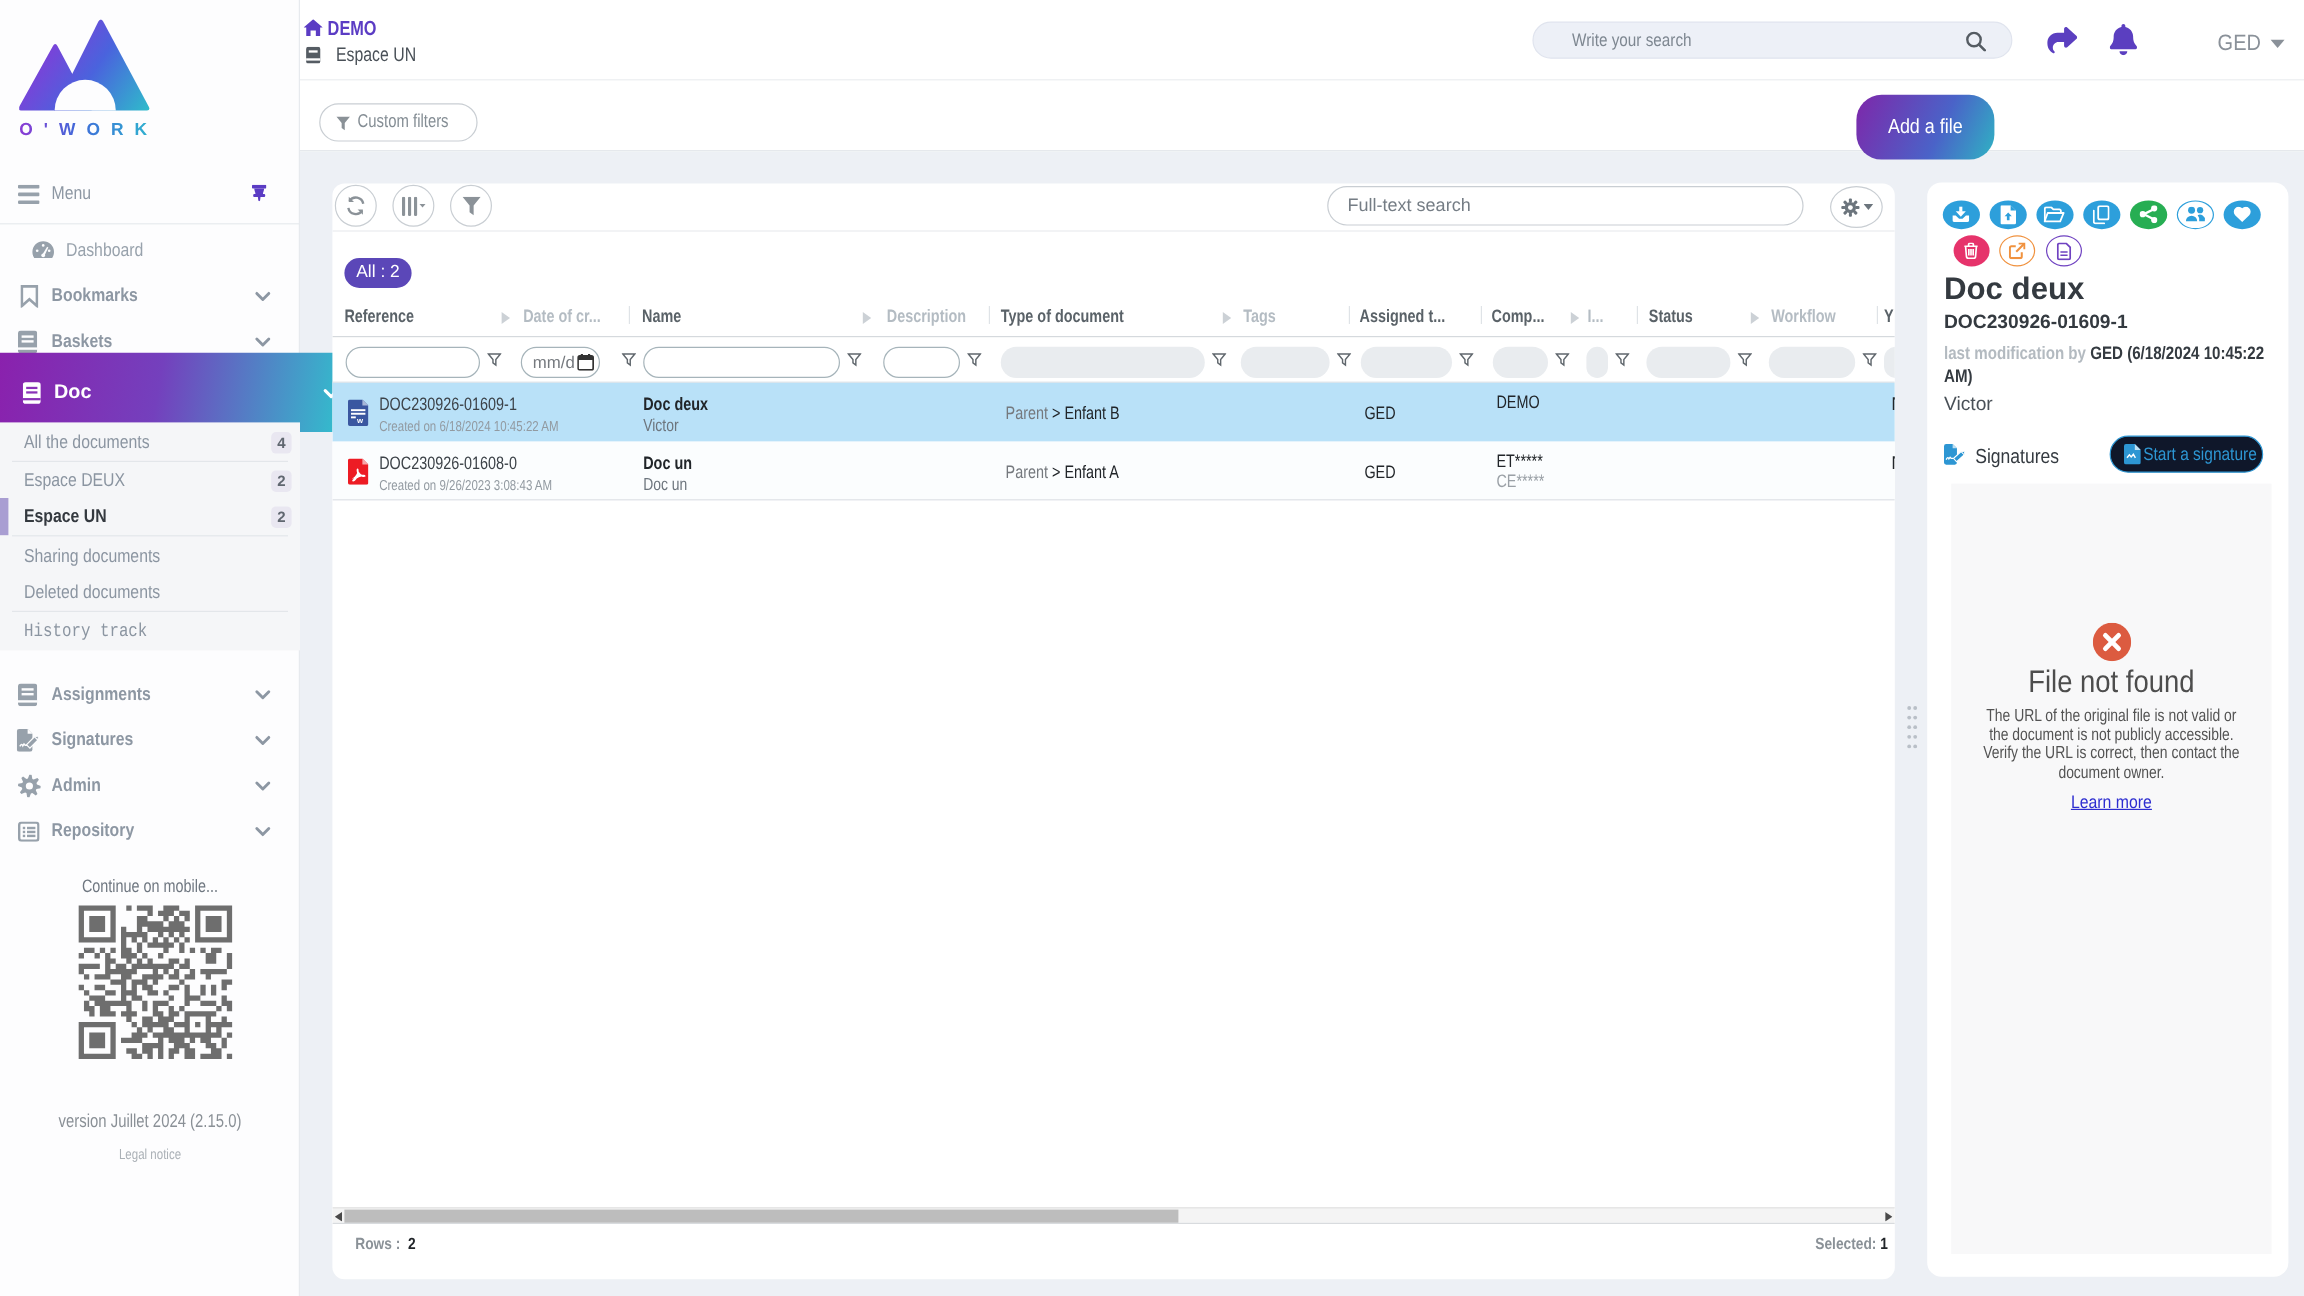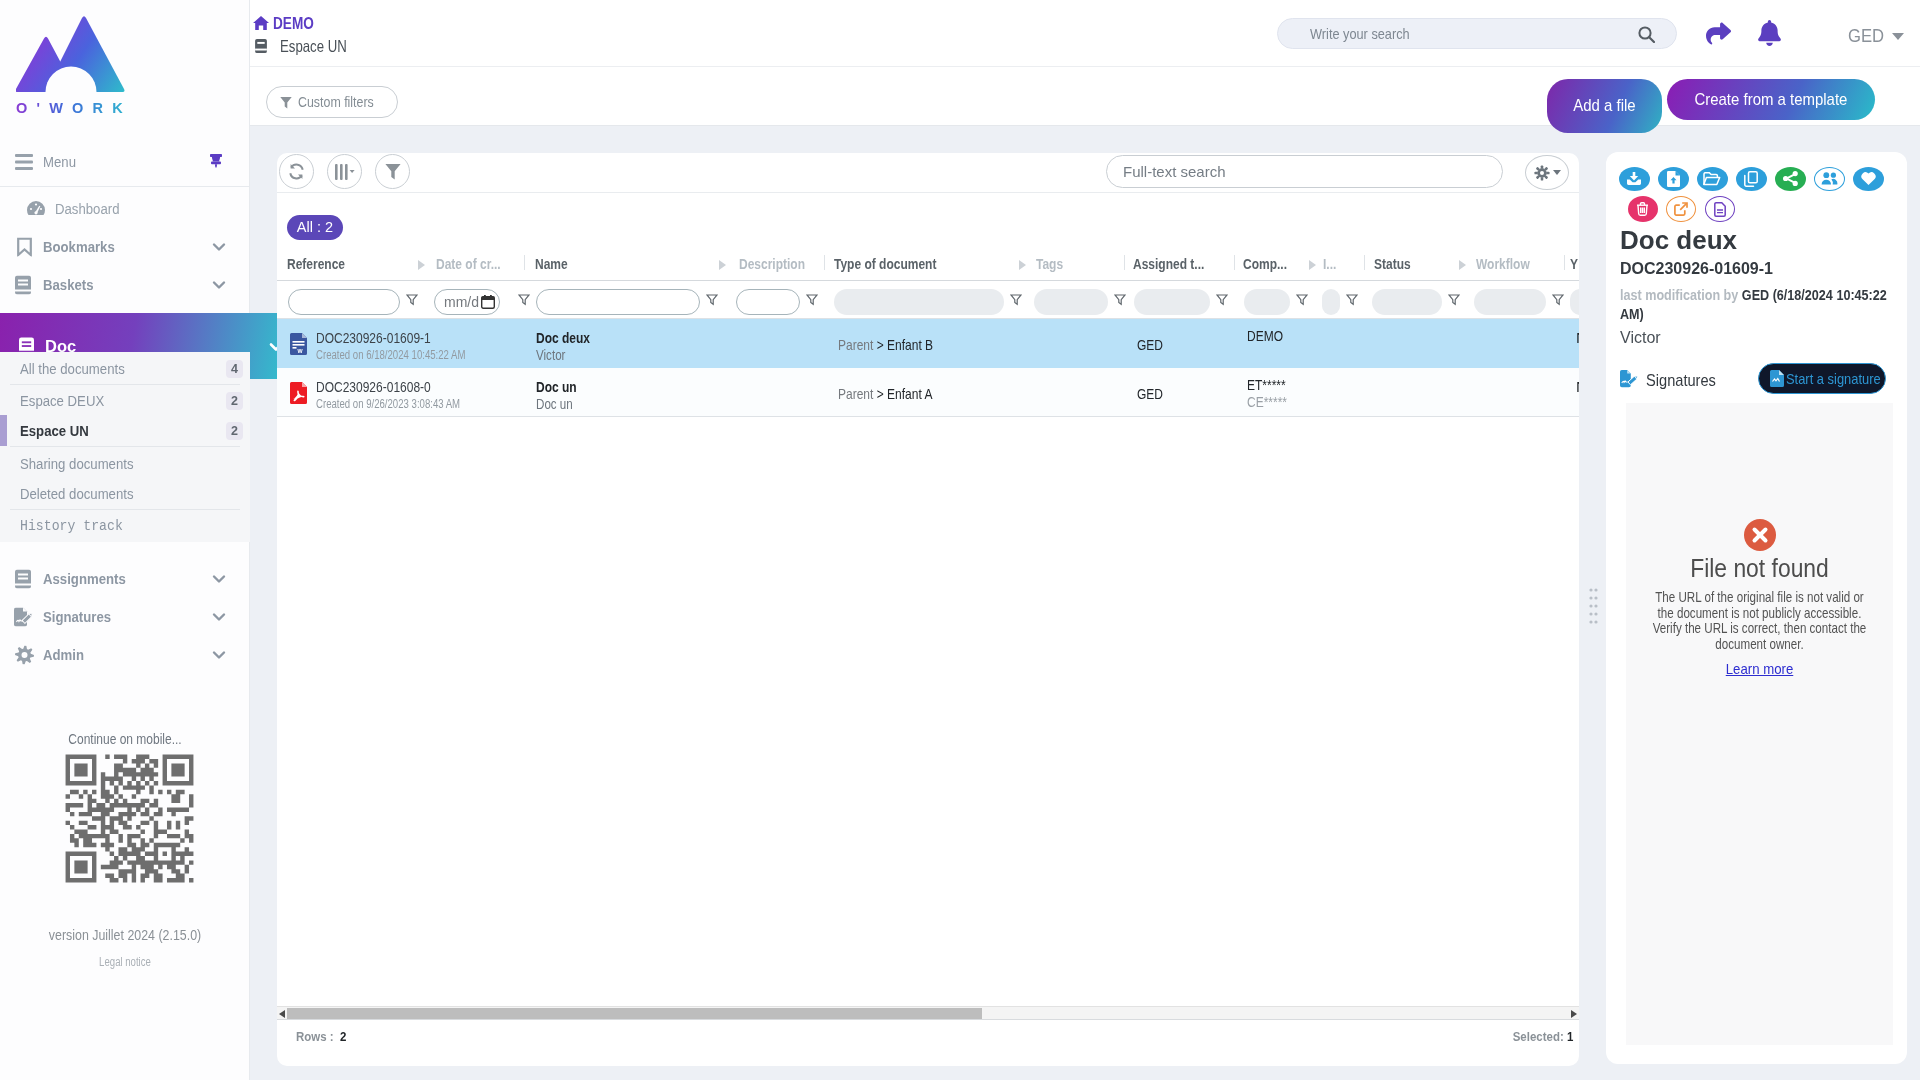--- a/index.html
+++ b/index.html
@@ -83,23 +83,20 @@
     <div class="abs" style="left:0;top:66px;width:1670px;border-top:1px solid #eceef1;"></div>
 
     <div class="abs" style="left:16px;top:86px;width:132px;height:32px;border:1px solid #c9ced3;border-radius:17px;background:#fff;">
       <svg class="abs" style="left:13px;top:10px;" width="12" height="12" viewBox="0 0 13 13">
           <path fill="#8a9197" d="M0.3 0 h12.4 l-4.8 6 v6.4 l-2.8-2 V6z"></path>
         </svg>
       <span class="abs tx80" style="left:31px;top:6px;font-size:15.5px;color:#848d94;">Custom filters</span>
     </div>
     <div class="gradbtn" style="left:1297px;top:79px;width:115px;height:54px;background:linear-gradient(115deg,#7e27aa 0%,#4a63c8 60%,#2fb3c3 100%);">
         <span class="txc88">Add a file</span>
-      </div>
-    <div class="gradbtn" style="left:1417px;top:79px;width:208px;height:41px;background:linear-gradient(115deg,#8b1cb4 0%,#4a63c8 60%,#29bcc9 100%);">
-        <span class="txc88" style="white-space:nowrap;">Create from a template</span>
       </div>
   </div>
   <div class="abs" id="sidebar">
 
     <svg class="abs" style="left:16px;top:16px;" width="110" height="98" viewBox="0 0 110 98">
       <defs>
         <linearGradient id="lg1" gradientUnits="userSpaceOnUse" x1="10" y1="10" x2="112" y2="80">
           <stop offset="0" stop-color="#9232d6"></stop>
             <stop offset="0.5" stop-color="#4a63dd"></stop>
             <stop offset="1" stop-color="#2cc4c9"></stop>
@@ -168,21 +165,21 @@
           <rect x="3" y="4" width="10" height="2" fill="#fdfdfe"></rect>
           <rect x="3" y="8" width="10" height="2" fill="#fdfdfe"></rect>
           <rect x="0" y="14" width="16" height="2" fill="#fdfdfe"></rect>
         </svg>
       <span class="mtxt bold">Baskets</span>
       <svg class="chev" viewBox="0 0 14 14">
           <path d="M2 4.5 L7 9.5 L12 4.5" fill="none" stroke="#8d97a3" stroke-width="2.4" stroke-linecap="round" stroke-linejoin="round"></path>
         </svg>
     </div>
 
-    <div class="abs" style="left:0;top:313px;width:293px;height:66px;background:linear-gradient(100deg,#8a21ad 0%,#7440bd 45%,#2ec6ce 100%);border-radius:0 6px 6px 0;">
+    <div class="abs" style="left:0;top:294px;width:293px;height:66px;background:linear-gradient(100deg,#8a21ad 0%,#7440bd 45%,#2ec6ce 100%);border-radius:0 6px 6px 0;">
       <svg class="abs" style="left:19px;top:24px;" width="15" height="19" viewBox="0 0 16 19">
           <path d="M2.5 0 h11 a2.5 2.5 0 0 1 2.5 2.5 v14 a2.5 2.5 0 0 1-2.5 2.5 h-11 A2.5 2.5 0 0 1 0 16.5 v-14 A2.5 2.5 0 0 1 2.5 0z" fill="#fff"></path>
           <rect x="3" y="4" width="10" height="2" fill="#8a33b8"></rect>
           <rect x="3" y="8" width="10" height="2" fill="#8a33b8"></rect>
           <rect x="0" y="14" width="16" height="2" fill="#8a33b8"></rect>
         </svg>
       <span class="abs" style="left:45px;top:24px;font-size:16.5px;font-weight:bold;color:#fff;">Doc</span>
       <svg class="abs" style="right:10px;top:27px;" width="14" height="14" viewBox="0 0 14 14">
           <path d="M2 4.5 L7 9.5 L12 4.5" fill="none" stroke="#fff" stroke-width="2.6" stroke-linecap="round" stroke-linejoin="round"></path>
         </svg>
@@ -248,20 +245,37 @@
     <div class="abs mitem" style="top:636px;">
       <svg class="mico" style="left:15px;width:19px;height:19px;" viewBox="0 0 19 19">
           <path fill-rule="evenodd" fill="#97a1ab" d="M9.50 0.00 L11.35 0.18 L11.95 3.59 L13.06 4.18 L16.22 2.78 L17.40 4.22 L15.41 7.05 L15.78 8.25 L19.00 9.50 L18.82 11.35 L15.41 11.95 L14.82 13.06 L16.22 16.22 L14.78 17.40 L11.95 15.41 L10.75 15.78 L9.50 19.00 L7.65 18.82 L7.05 15.41 L5.94 14.82 L2.78 16.22 L1.60 14.78 L3.59 11.95 L3.22 10.75 L0.00 9.50 L0.18 7.65 L3.59 7.05 L4.18 5.94 L2.78 2.78 L4.22 1.60 L7.05 3.59 L8.25 3.22Z M12.50 9.50 A3.0 3.0 0 1 0 6.50 9.50 A3.0 3.0 0 1 0 12.50 9.50Z"></path>
         </svg>
       <span class="mtxt bold">Admin</span>
       <svg class="chev" viewBox="0 0 14 14">
           <path d="M2 4.5 L7 9.5 L12 4.5" fill="none" stroke="#8d97a3" stroke-width="2.4" stroke-linecap="round" stroke-linejoin="round"></path>
         </svg>
     </div>
 
+    <div class="abs mitem" style="top:674px;">
+      <svg class="mico" style="left:15px;width:18px;height:17px;" viewBox="0 0 18 17">
+          <rect x="1" y="1" width="16" height="15" rx="2" fill="none" stroke="#97a1ab" stroke-width="2"></rect>
+          <g fill="#97a1ab">
+            <rect x="4" y="4.5" width="2" height="2"></rect>
+            <rect x="7.5" y="4.5" width="7" height="2"></rect>
+            <rect x="4" y="7.8" width="2" height="2"></rect>
+            <rect x="7.5" y="7.8" width="7" height="2"></rect>
+            <rect x="4" y="11.1" width="2" height="2"></rect>
+            <rect x="7.5" y="11.1" width="7" height="2"></rect>
+          </g>
+        </svg>
+      <span class="mtxt bold">Repository</span>
+      <svg class="chev" viewBox="0 0 14 14">
+          <path d="M2 4.5 L7 9.5 L12 4.5" fill="none" stroke="#8d97a3" stroke-width="2.4" stroke-linecap="round" stroke-linejoin="round"></path>
+        </svg>
+    </div>
 
     <div class="abs txc80" style="left:0;top:730px;width:250px;text-align:center;font-size:15px;color:#6f7780;">Continue on mobile...</div>
     <svg class="abs" style="left:63px;top:752px;" width="133" height="133" viewBox="-18 -18 935 935">
         <path fill="#6e6e6e" d="M0 0h217v31h-217zM279 0h31v31h-31zM341 0h93v31h-93zM496 0h93v31h-93zM682 0h217v31h-217zM0 31h31v31h-31zM186 31h31v31h-31zM403 31h31v31h-31zM465 31h93v31h-93zM589 31h62v31h-62zM682 31h31v31h-31zM868 31h31v31h-31zM0 62h31v31h-31zM62 62h93v31h-93zM186 62h31v31h-31zM341 62h62v31h-62zM496 62h31v31h-31zM558 62h31v31h-31zM620 62h31v31h-31zM682 62h31v31h-31zM744 62h93v31h-93zM868 62h31v31h-31zM0 93h31v31h-31zM62 93h93v31h-93zM186 93h31v31h-31zM341 93h155v31h-155zM527 93h93v31h-93zM682 93h31v31h-31zM744 93h93v31h-93zM868 93h31v31h-31zM0 124h31v31h-31zM62 124h93v31h-93zM186 124h31v31h-31zM248 124h31v31h-31zM341 124h31v31h-31zM403 124h248v31h-248zM682 124h31v31h-31zM744 124h93v31h-93zM868 124h31v31h-31zM0 155h31v31h-31zM186 155h31v31h-31zM248 155h155v31h-155zM465 155h31v31h-31zM527 155h31v31h-31zM589 155h31v31h-31zM682 155h31v31h-31zM868 155h31v31h-31zM0 186h217v31h-217zM248 186h31v31h-31zM310 186h31v31h-31zM372 186h31v31h-31zM434 186h31v31h-31zM496 186h31v31h-31zM558 186h31v31h-31zM620 186h31v31h-31zM682 186h217v31h-217zM248 217h31v31h-31zM341 217h31v31h-31zM403 217h155v31h-155zM589 217h31v31h-31zM31 248h62v31h-62zM124 248h31v31h-31zM186 248h31v31h-31zM248 248h62v31h-62zM341 248h31v31h-31zM496 248h31v31h-31zM589 248h31v31h-31zM651 248h31v31h-31zM713 248h31v31h-31zM775 248h62v31h-62zM0 279h31v31h-31zM93 279h31v31h-31zM155 279h31v31h-31zM248 279h93v31h-93zM372 279h31v31h-31zM465 279h31v31h-31zM744 279h62v31h-62zM868 279h31v31h-31zM155 310h62v31h-62zM279 310h31v31h-31zM341 310h31v31h-31zM403 310h31v31h-31zM527 310h62v31h-62zM620 310h31v31h-31zM744 310h62v31h-62zM868 310h31v31h-31zM0 341h124v31h-124zM155 341h31v31h-31zM217 341h62v31h-62zM310 341h248v31h-248zM589 341h62v31h-62zM868 341h31v31h-31zM0 372h31v31h-31zM155 372h186v31h-186zM434 372h31v31h-31zM496 372h31v31h-31zM558 372h31v31h-31zM651 372h31v31h-31zM713 372h155v31h-155zM31 403h31v31h-31zM93 403h93v31h-93zM248 403h62v31h-62zM372 403h124v31h-124zM527 403h62v31h-62zM620 403h62v31h-62zM744 403h31v31h-31zM186 434h93v31h-93zM310 434h93v31h-93zM434 434h31v31h-31zM589 434h31v31h-31zM837 434h62v31h-62zM0 465h31v31h-31zM93 465h62v31h-62zM248 465h31v31h-31zM310 465h31v31h-31zM372 465h62v31h-62zM527 465h62v31h-62zM620 465h31v31h-31zM713 465h31v31h-31zM775 465h31v31h-31zM837 465h31v31h-31zM31 496h31v31h-31zM155 496h62v31h-62zM248 496h93v31h-93zM403 496h62v31h-62zM496 496h31v31h-31zM620 496h31v31h-31zM713 496h31v31h-31zM775 496h31v31h-31zM62 527h93v31h-93zM248 527h31v31h-31zM310 527h62v31h-62zM527 527h31v31h-31zM620 527h93v31h-93zM837 527h31v31h-31zM31 558h31v31h-31zM93 558h217v31h-217zM372 558h31v31h-31zM434 558h93v31h-93zM620 558h31v31h-31zM713 558h93v31h-93zM837 558h62v31h-62zM31 589h62v31h-62zM124 589h62v31h-62zM279 589h31v31h-31zM372 589h31v31h-31zM434 589h31v31h-31zM527 589h31v31h-31zM589 589h31v31h-31zM806 589h31v31h-31zM868 589h31v31h-31zM62 620h31v31h-31zM124 620h93v31h-93zM248 620h93v31h-93zM434 620h62v31h-62zM527 620h62v31h-62zM620 620h186v31h-186zM279 651h31v31h-31zM372 651h62v31h-62zM465 651h93v31h-93zM620 651h31v31h-31zM744 651h31v31h-31zM837 651h31v31h-31zM0 682h217v31h-217zM310 682h31v31h-31zM372 682h155v31h-155zM558 682h93v31h-93zM682 682h31v31h-31zM744 682h155v31h-155zM0 713h31v31h-31zM186 713h31v31h-31zM341 713h31v31h-31zM403 713h31v31h-31zM496 713h62v31h-62zM620 713h31v31h-31zM744 713h31v31h-31zM806 713h31v31h-31zM0 744h31v31h-31zM62 744h93v31h-93zM186 744h31v31h-31zM310 744h93v31h-93zM434 744h403v31h-403zM868 744h31v31h-31zM0 775h31v31h-31zM62 775h93v31h-93zM186 775h31v31h-31zM248 775h124v31h-124zM465 775h31v31h-31zM527 775h93v31h-93zM651 775h31v31h-31zM713 775h62v31h-62zM837 775h31v31h-31zM0 806h31v31h-31zM62 806h93v31h-93zM186 806h31v31h-31zM372 806h124v31h-124zM558 806h93v31h-93zM744 806h62v31h-62zM837 806h31v31h-31zM0 837h31v31h-31zM186 837h31v31h-31zM279 837h62v31h-62zM372 837h62v31h-62zM465 837h31v31h-31zM527 837h62v31h-62zM620 837h62v31h-62zM775 837h62v31h-62zM0 868h217v31h-217zM310 868h62v31h-62zM403 868h31v31h-31zM465 868h31v31h-31zM527 868h31v31h-31zM620 868h62v31h-62zM713 868h124v31h-124zM868 868h31v31h-31z"></path>
       </svg>
     <div class="abs txc80" style="left:0;top:926px;width:250px;text-align:center;font-size:15.5px;color:#8a9096;">version Juillet 2024 (2.15.0)</div>
     <div class="abs txc80" style="left:0;top:955px;width:250px;text-align:center;font-size:12px;color:#aab0b6;">Legal notice</div>
   </div>
   <div class="abs" id="card" style="overflow:hidden;">
 

